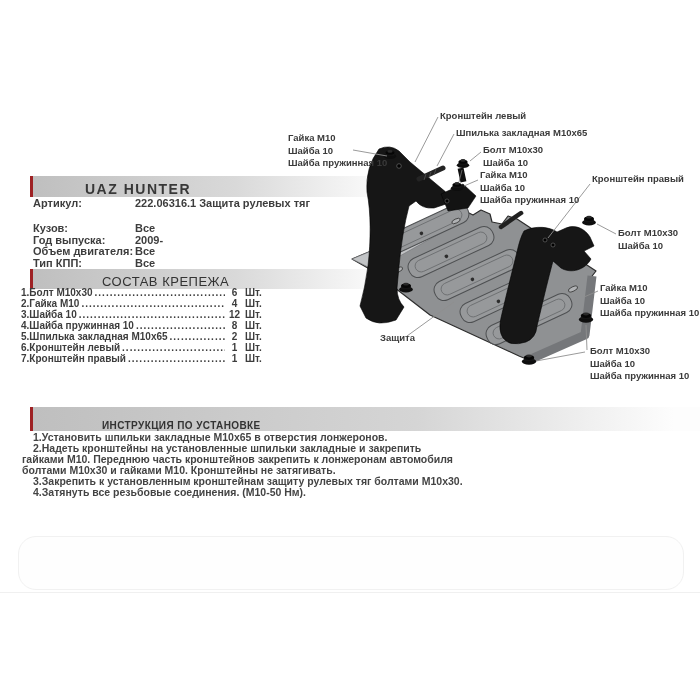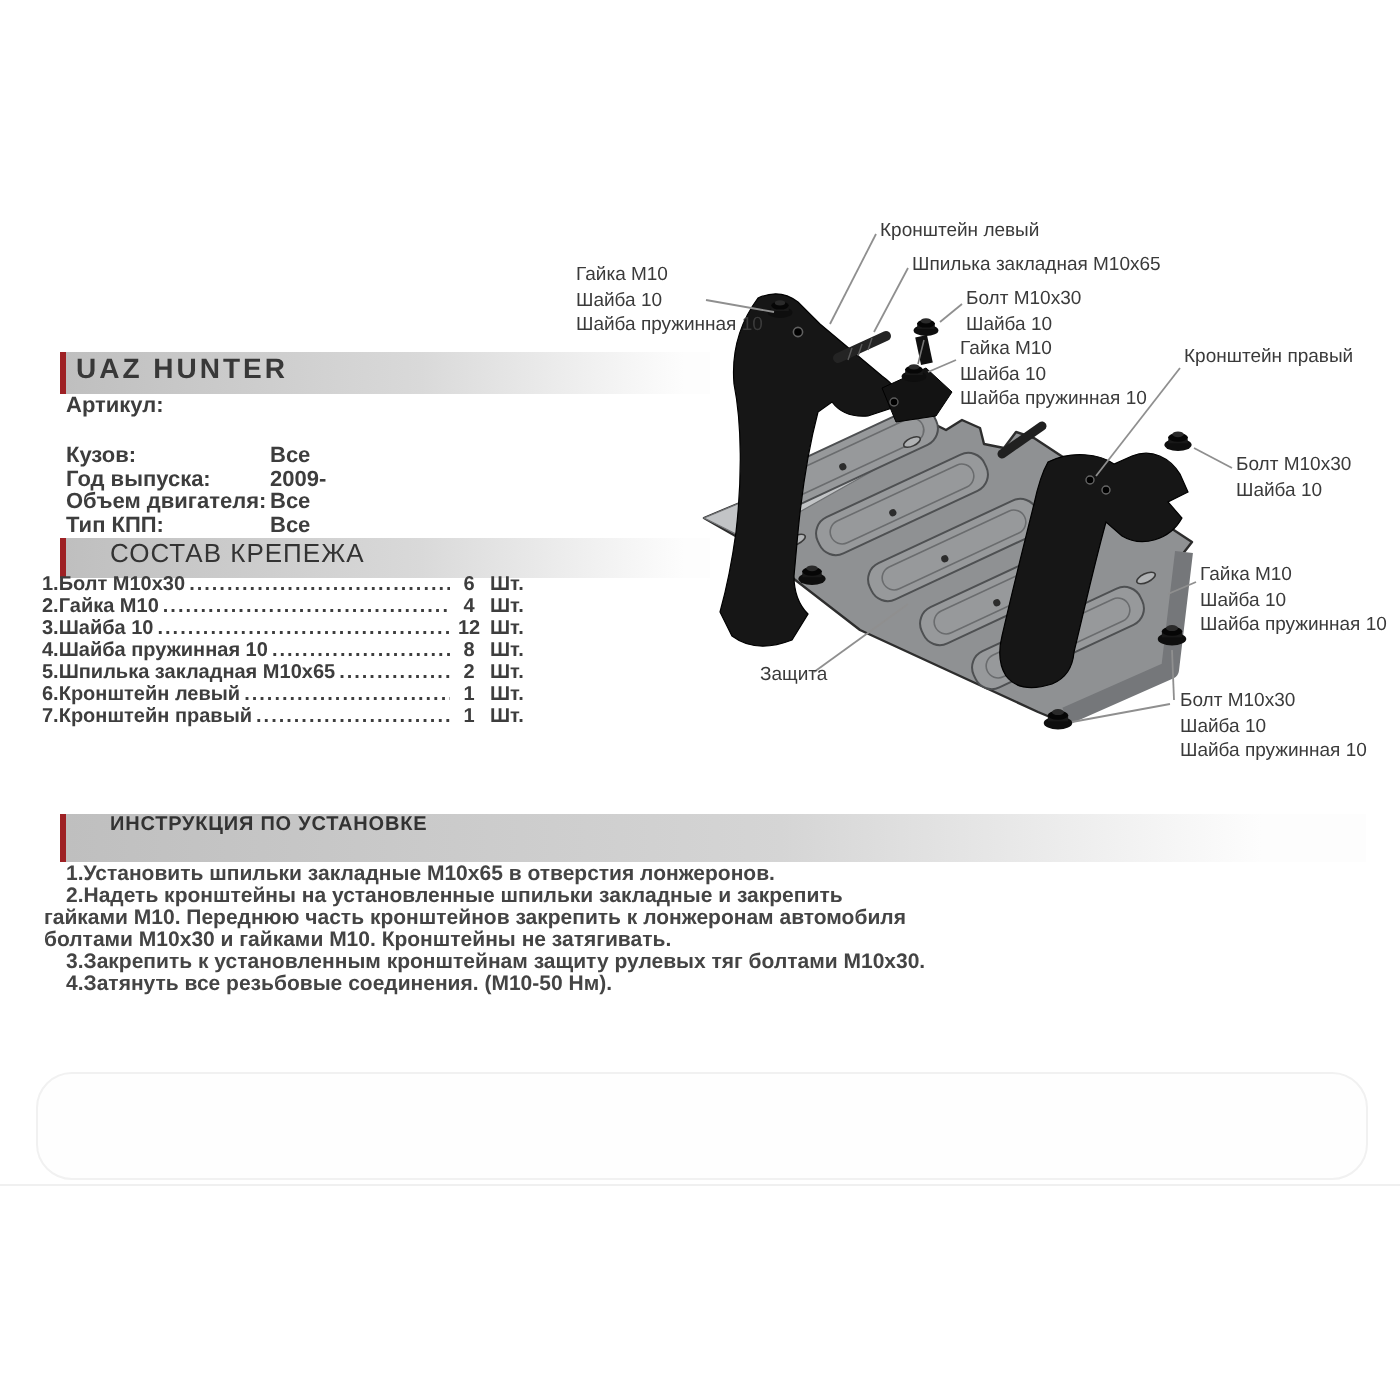--- a/index.html
+++ b/index.html
@@ -1,21 +1,21 @@
 <!DOCTYPE html>
 <html style="--accent: #9e2124; --band-gray: #bfbfbf; --plate-gray: #8f9193; --bracket-black: #161616;"><head>
 <meta charset="utf-8">
 <style>
   html,body{margin:0;padding:0;background:#fff;}
   .page{position:relative;width:700px;height:700px;background:#fff;overflow:hidden;
         font-family:"Liberation Sans","DejaVu Sans",sans-serif;color:#3b3b3b;}
   
-  .band{position:absolute;display:flex;align-items:flex-start;
+  .band{position:absolute;display:flex;align-items:flex-end;
         background:linear-gradient(90deg,#bfbfbf 0%,#d9d9d9 55%,#fdfdfd 96%);
-        border-left:3px solid var(--accent,#9e2124);}
+        border-left:3px solid var(--accent,#9e2124);padding-left:47px;}
   .band-product{left:30px;top:176px;width:322px;height:21px;}
   .band-product span{padding-left:5px;font-size:14px;font-weight:bold;letter-spacing:1.5px;color:#383838;}
   .band-fasteners{left:30px;top:269px;width:322px;height:20px;}
   .band-fasteners span{padding-left:22px;font-size:13px;font-weight:normal;letter-spacing:.5px;color:#333;}
   .band-instructions{left:30px;top:407px;width:650px;height:24px;
         background:linear-gradient(90deg,#bfbfbf 0%,#d5d5d5 55%,#fdfdfd 92%);}
   .band-instructions span{padding-left:22px;font-size:10px;font-weight:bold;letter-spacing:.4px;color:#333;}
   
   .irow{position:absolute;left:33px;width:320px;height:11px;font-size:11px;font-weight:bold;color:#3d3d3d;white-space:nowrap;}
   .irow .ival{position:absolute;left:102px;}
@@ -26,21 +26,21 @@
   .dots{flex:1;overflow:hidden;margin:0 2px;}
   .dots::before{content:"..........................................................................";letter-spacing:1px;}
   .pqty{flex:none;width:15px;text-align:center;}
   .punit{flex:none;width:22px;margin-left:3px;}
   
   .instr{position:absolute;left:22px;top:432px;width:640px;font-size:10.5px;font-weight:bold;color:#444;}
   .instr div{height:11px;line-height:11px;white-space:nowrap;}
   .instr div:nth-child(1),.instr div:nth-child(2),
   .instr div:nth-child(5),.instr div:nth-child(6){padding-left:11px;}
   
-  .dlabel{position:absolute;font-size:9.5px;line-height:12.5px;font-weight:400;color:#3a3a3a;white-space:nowrap;z-index:3;}
+  .dlabel{position:absolute;font-size:9.5px;line-height:12.5px;font-weight:700;color:#3a3a3a;white-space:nowrap;z-index:3;}
   .diagram{position:absolute;left:280px;top:95px;z-index:1;}
   
   .card-edge{position:absolute;left:18px;top:536px;width:664px;height:52px;
              border:1px solid #f1f1f1;border-radius:18px;background:#fefefe;}
   .bottom-line{position:absolute;left:0;top:592px;width:700px;height:1px;background:#f0f0f0;}
 </style>
 </head>
 <body>
 
 <div class="page">
@@ -176,20 +176,21 @@
   <div class="dlabel" style="left:380px;top:332px;">
     <div>Защита</div>
   </div>
 
   <div class="band band-product">
     <span>UAZ HUNTER</span>
   </div>
 
   <div class="irow" style="top:197px;">
     <span class="ilabel">Артикул:</span>
+    <span class="ival">222.06316.1 Защита рулевых тяг</span>
   </div>
   <div class="irow" style="top:222px;">
     <span class="ilabel">Кузов:</span>
     <span class="ival">Все</span>
   </div>
   <div class="irow" style="top:234px;">
     <span class="ilabel">Год выпуска:</span>
     <span class="ival">2009-</span>
   </div>
   <div class="irow" style="top:245px;">

